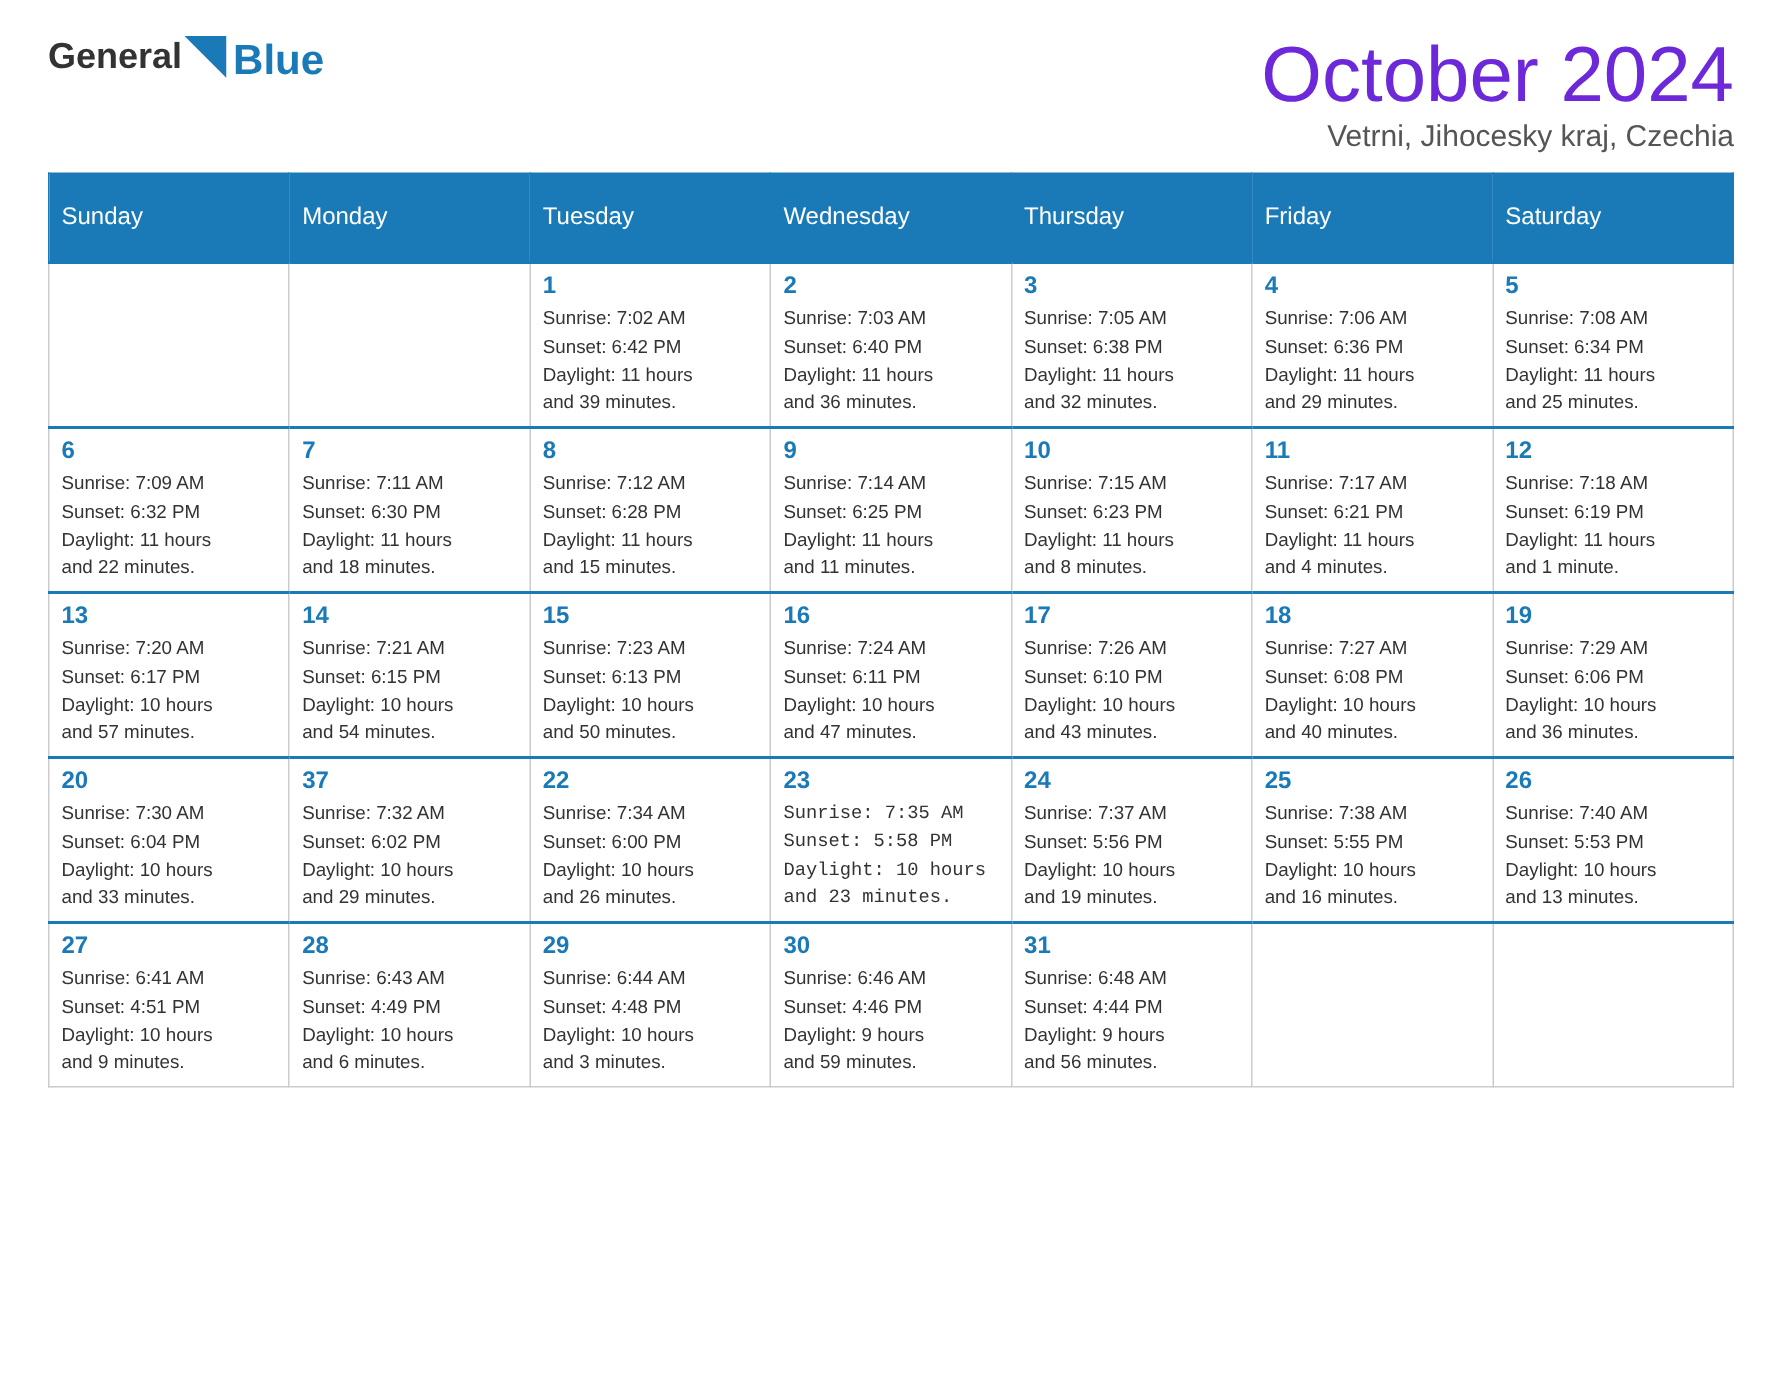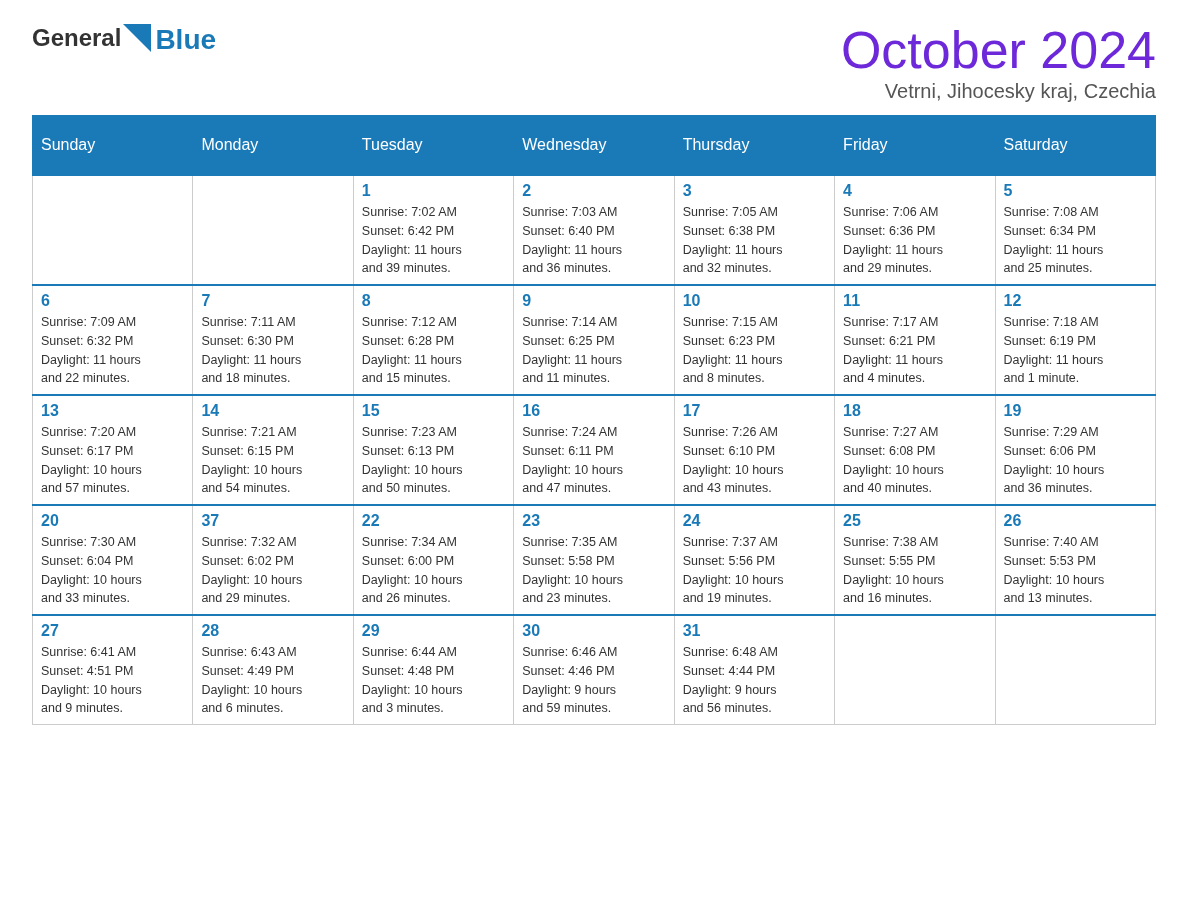--- a/index.html
+++ b/index.html
@@ -284,21 +284,21 @@
         </td>
         <td>
           <span class="day-number">22</span>
           <div class="day-info" style="white-space: pre-line;">Sunrise: 7:34 AM
 Sunset: 6:00 PM
 Daylight: 10 hours
 and 26 minutes.</div>
         </td>
         <td>
           <span class="day-number">23</span>
-          <div class="day-info" style="white-space: pre-line;">Sunrise: 7:35 AM
+          <div class="day-info" style="white-space: pre-line; font-family: Liberation Mono, monospace;">Sunrise: 7:35 AM
 Sunset: 5:58 PM
 Daylight: 10 hours
 and 23 minutes.</div>
         </td>
         <td>
           <span class="day-number">24</span>
           <div class="day-info" style="white-space: pre-line;">Sunrise: 7:37 AM
 Sunset: 5:56 PM
 Daylight: 10 hours
 and 19 minutes.</div>

